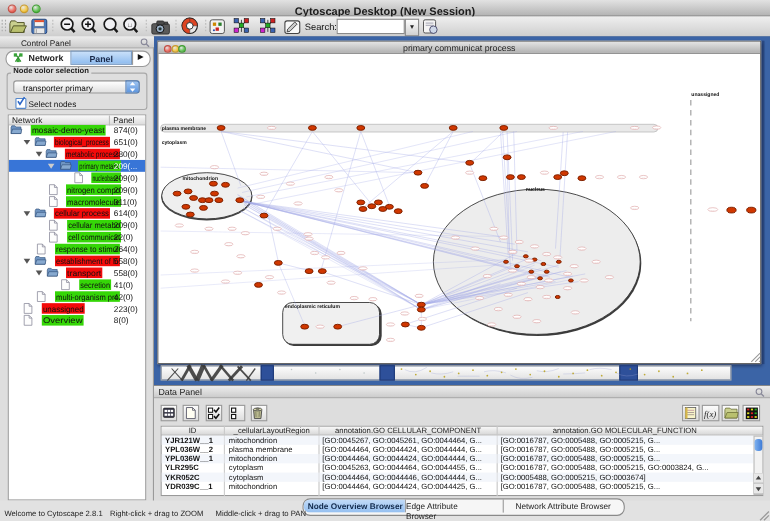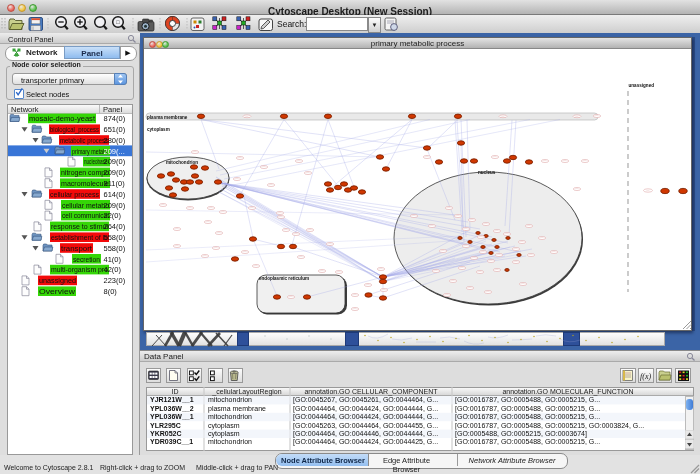--- a/index.html
+++ b/index.html
@@ -98,21 +98,21 @@
 <svg class="ab" style="left:384px;top:17px" width="15" height="15" viewBox="0 0 15 15">
     <rect x="1" y="1" width="11" height="12" rx="1.5" fill="#f4f4f4" stroke="#555" stroke-width="0.9"></rect>
     <line x1="3" y1="4" x2="10" y2="4" stroke="#99a" stroke-width="0.8"></line>
     <line x1="3" y1="6" x2="10" y2="6" stroke="#99a" stroke-width="0.8"></line>
     <circle cx="10" cy="10" r="3.4" fill="#cfd8e8" stroke="#446" stroke-width="0.8"></circle>
   </svg>
 <div style="position:absolute;left:140px;top:33px;width:560px;height:425px;background:#3B64A6;"></div>
 <div style="position:absolute;left:692px;top:37px;width:3px;height:294px;background:#2B4B86;"></div>
 <div style="position:absolute;left:0;top:33px;width:140px;height:425px;background:#DEDEDE;border-right:1px solid #9a9a9a;box-sizing:border-box;"></div>
 <div style="position:absolute;left:0;top:33px;width:140px;height:11px;background:linear-gradient(#EDEDED,#CCCCCC);border-bottom:1px solid #aaa;box-sizing:border-box;"></div>
-<div style="position:absolute;left:8px;top:35px;font-size:7.5px;color:#222;">Control Panel</div>
+<div style="position:absolute;left:19px;top:35px;font-size:7.5px;color:#222;">Control Panel</div>
 <svg class="ab" style="left:127px;top:34px" width="10" height="9" viewBox="0 0 10 9">
     <circle cx="4" cy="4" r="2.6" fill="none" stroke="#889" stroke-width="1"></circle>
     <line x1="6" y1="6" x2="8.5" y2="8.5" stroke="#889" stroke-width="1.2"></line>
   </svg>
 <div style="position:absolute;left:5px;top:46px;width:130px;height:13px;background:#fff;border:1px solid #9a9a9a;border-radius:7px;overflow:hidden;"></div>
 <div style="position:absolute;left:64px;top:46px;width:56px;height:13px;background:linear-gradient(#C9E0F9,#8FBCEF);border:1px solid #7a9cc4;box-sizing:border-box;font-size:8px;font-weight:bold;color:#1a2a4a;text-align:center;line-height:13px;">Panel</div>
 <div style="position:absolute;left:26px;top:48px;font-size:8px;font-weight:bold;color:#222;">Network</div>
 <svg class="ab" style="left:12px;top:48px" width="9" height="9" viewBox="0 0 9 9">
     <path d="M2 1 L7 8 M7 1 L2 8" stroke="#2c8c2c" stroke-width="1"></path>
     <rect x="0.5" y="0.5" width="3" height="3" fill="#3aa43a"></rect>
@@ -265,21 +265,21 @@
     </g>
     <rect x="30.0" y="173.4" width="38.0" height="9.600000000000001" fill="#35D607"></rect>
     <text x="31" y="181.0" font-size="7.5" fill="#111" font-family="Liberation Sans" textLength="36" lengthAdjust="spacingAndGlyphs">Overview</text>
     <text x="95.5" y="181.0" font-size="7.5" fill="#111" font-family="Liberation Sans">8(0)</text>
   </svg>
 <div style="position:absolute;left:143px;top:37px;width:549px;height:294px;background:#fff;border:1px solid #666;box-sizing:border-box;box-shadow:1px 2px 3px rgba(0,0,20,0.45);"></div>
 <div style="position:absolute;left:144px;top:38px;width:547px;height:11px;background:linear-gradient(#E4E4E4,#B2B2B2);border-bottom:1px solid #888;box-sizing:border-box;"></div>
 <div class="tl" style="left:149.0px;top:41px;width:5px;height:5px;background:radial-gradient(circle at 35% 30%,#fff8,#EE6B60 60%,#C14F45);border:0.4px solid #C14F45;"></div>
 <div class="tl" style="left:155.5px;top:41px;width:5px;height:5px;background:radial-gradient(circle at 35% 30%,#fff8,#F5C944 60%,#C99A2C);border:0.4px solid #C99A2C;"></div>
 <div class="tl" style="left:162.0px;top:41px;width:5px;height:5px;background:radial-gradient(circle at 35% 30%,#fff8,#61C454 60%,#3E9C31);border:0.4px solid #3E9C31;"></div>
-<div style="position:absolute;left:144px;top:39px;width:547px;text-align:center;font-size:8px;color:#222;">primary metabolic process</div>
+<div style="position:absolute;left:144px;top:39px;width:547px;text-align:center;font-size:8px;color:#222;">primary communicat process</div>
 <svg class="ab" style="left:144px;top:49px" width="547" height="281" viewBox="0 0 547 281">
     <rect x="2" y="64" width="452" height="7" rx="3.5" fill="#E9E9E9" stroke="#B9B9B9" stroke-width="0.7"></rect>
     <text x="3.0" y="69.5" font-size="4.6" font-weight="bold" fill="#111" font-family="Liberation Sans">plasma membrane</text>
     <text x="3.0" y="81.5" font-size="4.6" font-weight="bold" fill="#111" font-family="Liberation Sans">cytoplasm</text>
     <text x="484.5" y="38.0" font-size="4.6" font-weight="bold" fill="#111" font-family="Liberation Sans">unassigned</text>
     <line x1="484" y1="42" x2="484" y2="243" stroke="#aaa" stroke-width="1.2" stroke-dasharray="5,4"></line>
     <ellipse cx="44" cy="130" rx="41.5" ry="21.5" fill="#222" opacity="0.85"></ellipse>
     <ellipse cx="44" cy="129" rx="41" ry="21" fill="#EFEFEF" stroke="#333" stroke-width="0.8"></ellipse>
     <text x="22.0" y="115.0" font-size="4.6" font-weight="bold" fill="#111" font-family="Liberation Sans">mitochondrion</text>
     <ellipse cx="345" cy="190.5" rx="94" ry="66" fill="#1a1a1a" opacity="0.85"></ellipse>
@@ -741,20 +741,20 @@
 <svg class="ab" style="left:685px;top:430px" width="9" height="20" viewBox="0 0 9 20">
     <rect x="0" y="0" width="9" height="9" fill="#E8E8E8" stroke="#bbb" stroke-width="0.6"></rect>
     <rect x="0" y="9.5" width="9" height="9" fill="#E8E8E8" stroke="#bbb" stroke-width="0.6"></rect>
     <path d="M4.5 2.5 L7 6 L2 6 Z" fill="#444"></path>
     <path d="M4.5 16.5 L7 13 L2 13 Z" fill="#444"></path>
   </svg>
 <div style="position:absolute;left:0;top:455px;width:700px;height:19px;background:#E2E2E2;"></div>
 <div style="position:absolute;left:275px;top:453px;width:291px;height:14px;background:#F6F6F6;border:1px solid #8a8a8a;border-radius:7px;"></div>
 <div style="position:absolute;left:276px;top:454px;width:93px;height:12px;border-radius:6px 0 0 6px;background:linear-gradient(#C3DCF8,#94BFF0);border-right:1px solid #8a8a8a;box-sizing:border-box;"></div>
 <div style="position:absolute;left:369px;top:454px;width:89px;height:12px;border-right:1px solid #9a9a9a;box-sizing:border-box;"></div>
-<div style="position:absolute;left:276px;top:456px;width:94px;text-align:center;font-size:7.5px;font-weight:bold;color:#10284a;">Node Attribute Browser</div>
-<div style="position:absolute;left:369px;top:456px;width:75px;text-align:center;font-size:7.5px;color:#222;">Edge Attribute Browser</div>
-<div style="position:absolute;left:458px;top:456px;width:108px;text-align:center;font-size:7.5px;color:#222;font-style:italic;">Network Attribute Browser</div>
+<div style="position:absolute;left:276px;top:456px;width:94px;text-align:center;font-size:7.5px;font-weight:bold;color:#10284a;">Node Overview Browser</div>
+<div style="position:absolute;left:369px;top:456px;width:75px;text-align:left;font-size:7.5px;color:#222;">Edge Attribute Browser</div>
+<div style="position:absolute;left:458px;top:456px;width:108px;text-align:center;font-size:7.5px;color:#222;">Network Attribute Browser</div>
 <div style="position:absolute;left:4px;top:464px;font-size:7px;color:#222;">Welcome to Cytoscape 2.8.1</div>
 <div style="position:absolute;left:100px;top:464px;font-size:7px;color:#222;">Right-click + drag to ZOOM</div>
 <div style="position:absolute;left:196px;top:464px;font-size:7px;color:#222;">Middle-click + drag to PAN</div>
 <svg class="ab" style="left:690px;top:464px" width="10" height="10" viewBox="0 0 10 10">
     <path d="M9 1 L1 9 M9 4.5 L4.5 9" stroke="#999" stroke-width="1.2"></path>
   </svg>
 </body></html>

